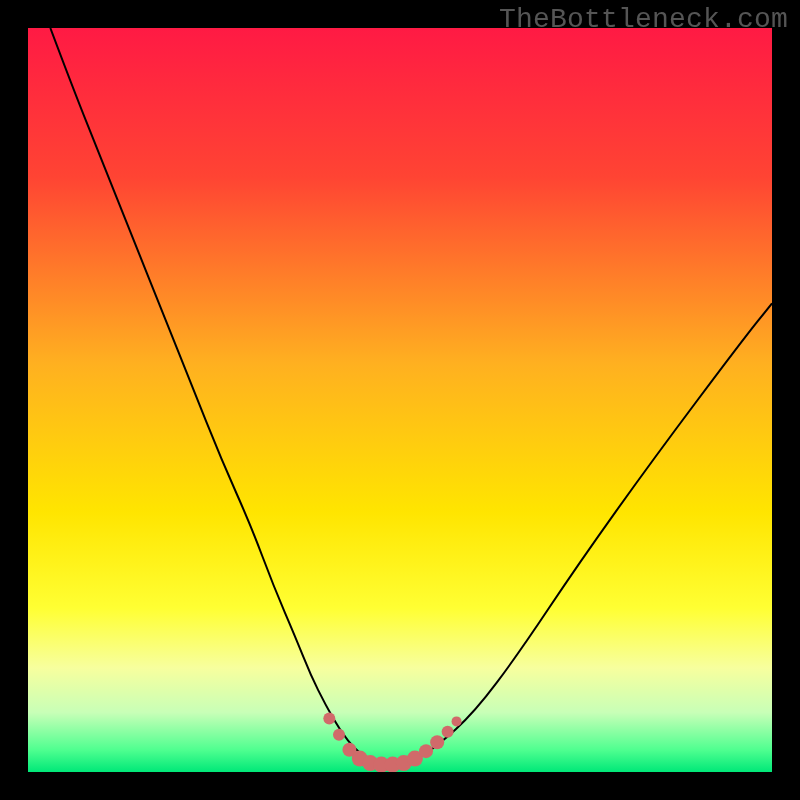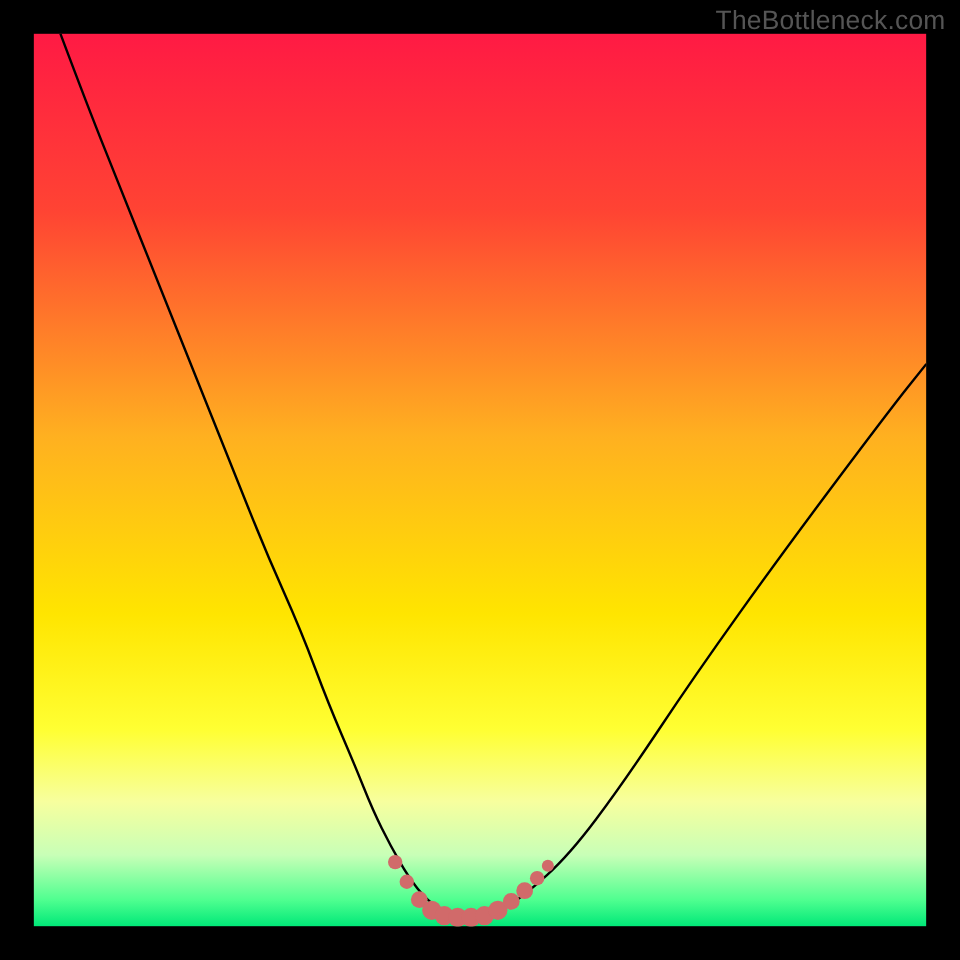--- a/index.html
+++ b/index.html
@@ -9,24 +9,25 @@
     background: #000;
     position: relative;
     font-family: Arial, Helvetica, sans-serif;
     overflow: hidden;
   }
   .watermark {
     position: absolute;
     top: 4px;
     right: 12px;
     color: #555;
-    font-size: 22px;
+    font-size: 28px;
     font-weight: 500;
     letter-spacing: 0.2px;
     z-index: 10;
+    font-family: Liberation Mono, monospace;
   }
   .plot-area {
     position: absolute;
     left: 28px;
     top: 28px;
     width: 744px;
     height: 744px;
   }
   .plot-area svg {
     display: block;

